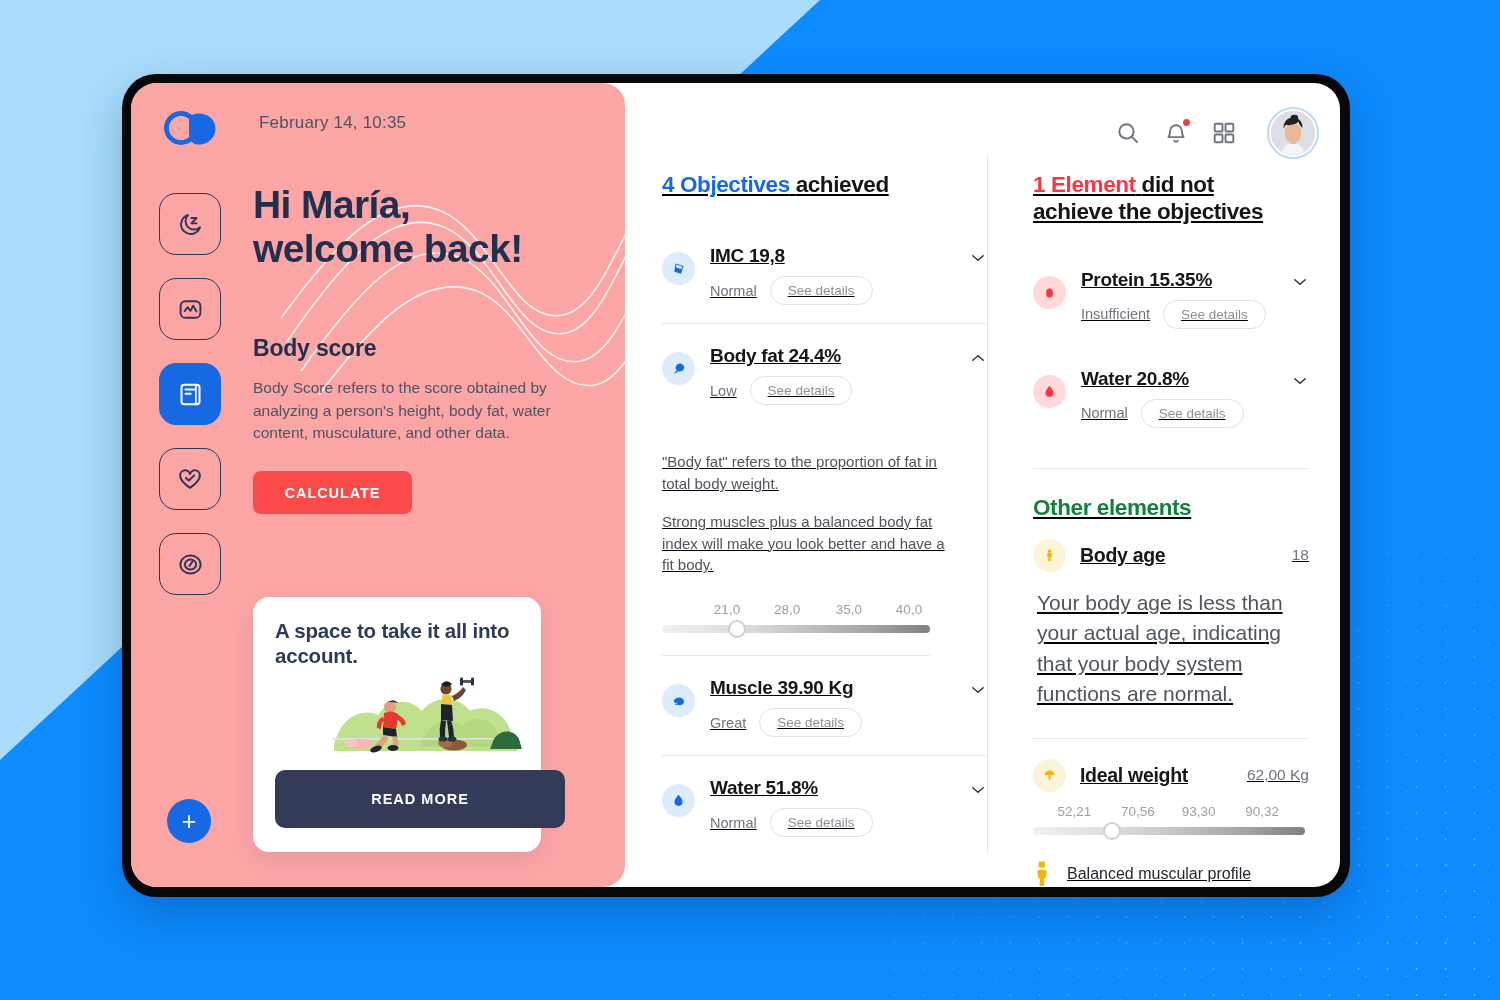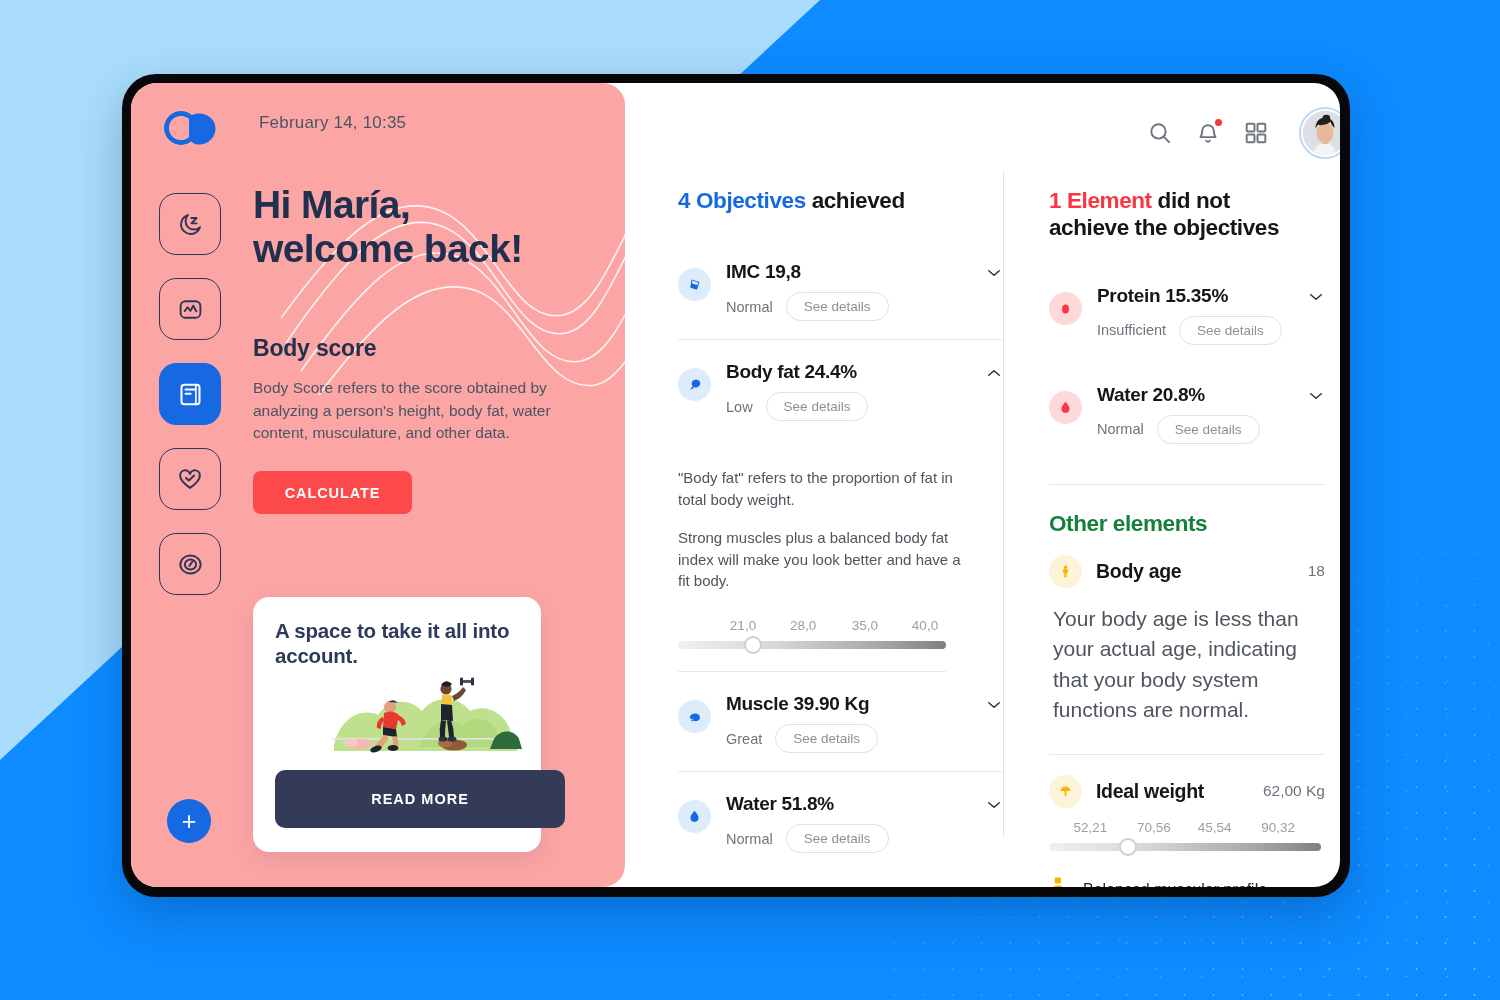--- a/index.html
+++ b/index.html
@@ -113,42 +113,42 @@
   }
   #promo-art { position: absolute; right: 10px; top: 62px; width: 205px; height: 105px; }
   #read-btn {
     position: absolute; left: 22px; bottom: 24px; width: 290px; height: 58px;
     border-radius: 10px; background: #333b59; color: #fff; border: none;
     font-size: 14.5px; font-weight: 700; letter-spacing: 1px; cursor: pointer;
     font-family: "Liberation Sans", sans-serif;
   }
 
   
-  #content { flex: 1; display: flex; padding: 16px; position: relative; }
+  #content { flex: 1; display: flex; padding: 0; position: relative; text-decoration: underline; }
   #mid-col { width: 362px; flex: 0 0 362px; padding: 88px 0 0 37px; }
   #divider-v {
     width: 1px; background: #e2e4e8; margin: 72px 0 34px 0;
   }
   #right-col { flex: 1; padding: 88px 40px 0 45px; }
 
   .col-head { font-size: 22.5px; font-weight: 700; color: #14161a; letter-spacing: -.4px; line-height:1.22;}
   .col-head .accent-blue { color: #1668e3; }
   .col-head .accent-red { color: #fb3640; text-align: right; }
 
   .metric { display: flex; padding: 21px 0 18px 0; }
   .m-icon {
     width: 33px; height: 33px; border-radius: 50%;
     flex: 0 0 33px; margin-right: 15px; margin-top: 7px;
     display: flex; align-items: center; justify-content: center;
   }
   .m-icon.blue { background: #ddecfb; }
   .m-icon.red  { background: #ffd9da; }
   .m-icon.yellow { background: #fdf3d8; }
   .m-body { flex: 1; }
-  .m-title-row { display: flex; align-items: flex-start; }
+  .m-title-row { display: flex; align-items: flex-end; }
   .m-title { font-size: 19px; font-weight: 700; color: #14161a; letter-spacing: -.3px; flex:1;}
   .m-sub-row { display: flex; align-items: center; margin-top: 9px; }
   .m-status { font-size: 14.5px; color: #6d737d; margin-right: 13px; }
   .m-details {
     border: 1px solid #dfe1e6; background: #fff; border-radius: 16px;
     padding: 6px 17px; font-size: 13.5px; color: #8b9097; cursor: pointer;
     font-family: "Liberation Sans", sans-serif;
   }
   .chev { width: 18px; height: 18px; flex: 0 0 18px; margin-top: 3px; cursor:pointer;}
   .sep { height: 1px; background: #e6e8ec; }
@@ -532,21 +532,21 @@
           </svg>
         </div>
         <div class="oe-title">Ideal weight</div>
         <div class="oe-value">62,00 Kg</div>
       </div>
 
       <div class="slider-wrap" style="padding-top:6px;padding-bottom:10px;">
         <div class="slider-ticks">
           <span style="left:15%">52,21</span>
           <span style="left:38%">70,56</span>
-          <span style="left:60%">45,54</span>
+          <span style="left:60%">93,30</span>
           <span style="left:83%">90,32</span>
         </div>
         <div class="slider-track" style="width:272px">
           <div class="slider-thumb" style="left:29%"></div>
         </div>
       </div>
 
       <div class="profile-row">
         <svg width="18" height="26" viewBox="0 0 18 26">
           <rect x="5.6" y="0.6" width="6.4" height="6" rx="1.4" fill="#f7b500"></rect>

